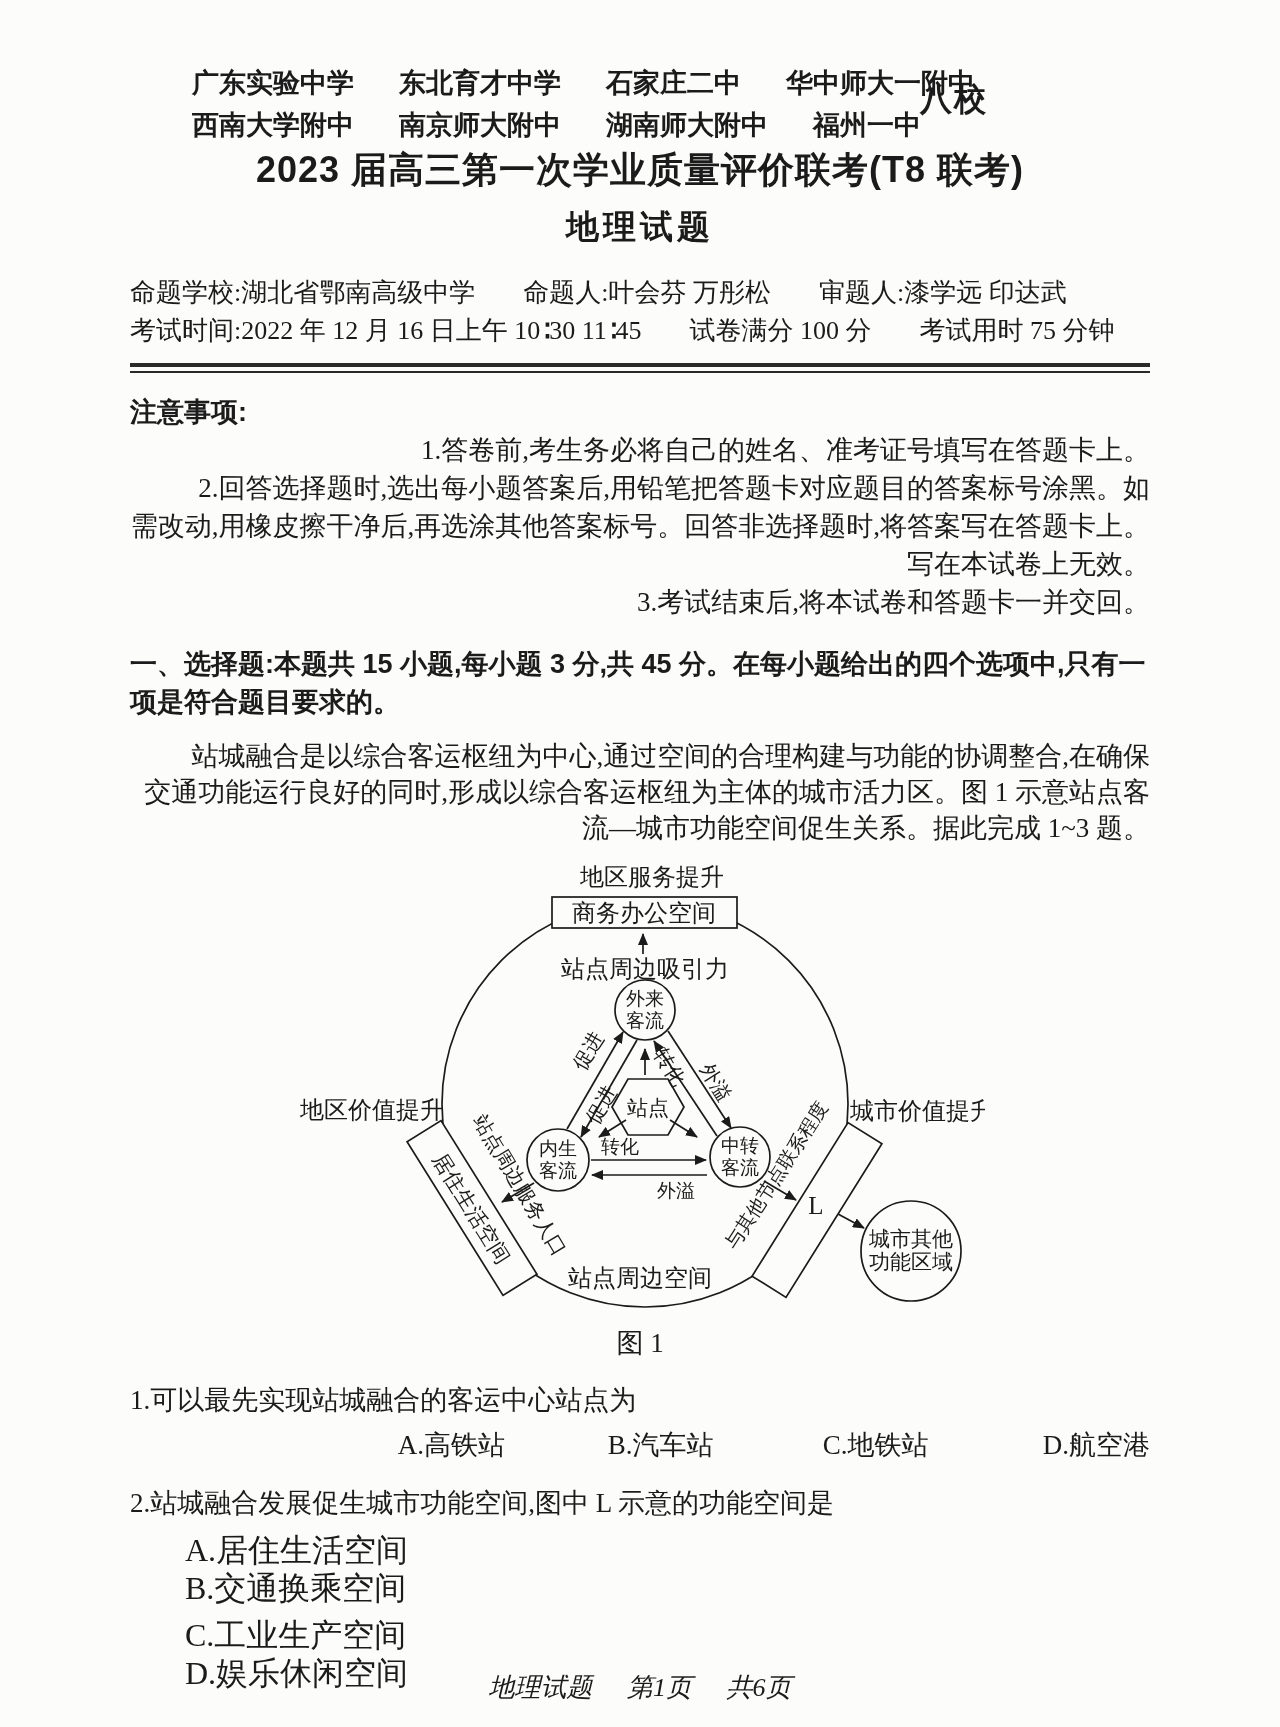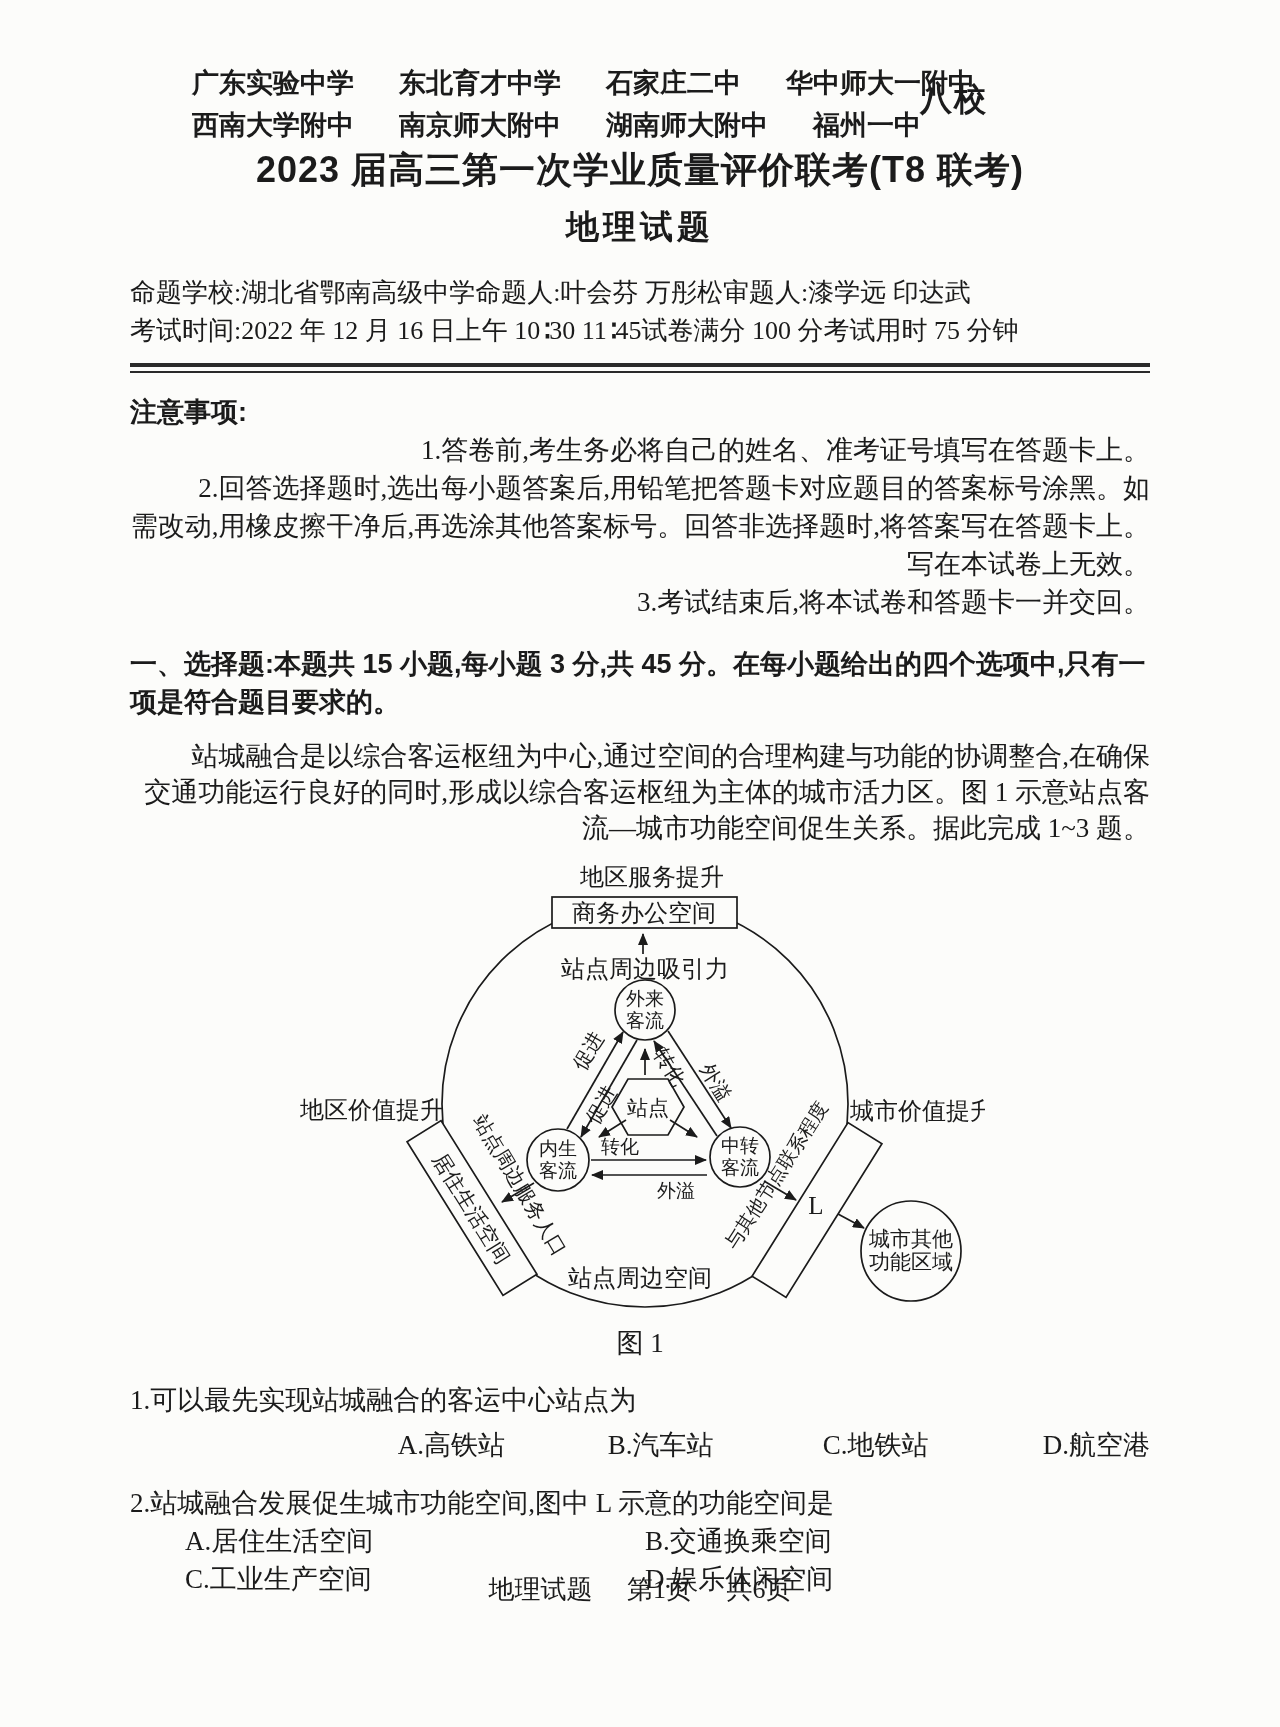--- a/index.html
+++ b/index.html
@@ -19,43 +19,43 @@
   .title {
     margin:0 0 0; text-align:center; font-size:36px; font-weight:bold; letter-spacing:1px;
     font-family:"Liberation Sans","DejaVu Sans",sans-serif;
   }
   .subtitle {
     margin:10px 0 0; text-align:center; font-size:33px; font-weight:bold; letter-spacing:4px;
     font-family:"Liberation Sans","DejaVu Sans",sans-serif;
   }
 
   .meta { margin-top:24px; font-size:26px; }
-  .meta-row { display:flex; line-height:38px; white-space:nowrap;text-align:right; }
+  .meta-row { display:flex; gap:48px; line-height:38px; white-space:nowrap;text-align:right; }
 
   .rule { margin-top:13px; border-top:4px solid #2a2a2a; border-bottom:2px solid #2a2a2a; height:4px; }
 
   p { margin:0; font-size:27px; line-height:38px; }
   .bold-head { font-weight:bold; font-family:"Liberation Sans","DejaVu Sans",sans-serif; }
   .notice-head { margin-top:20px; }
   .indent { text-indent:2em;text-align:right; }
   .section { margin-top:24px; }
   .passage { line-height:36px; margin-top:17px; }
 
   .figure { margin-top:6px; }
   svg.diagram { display:block; margin-left:130px; }
   svg.diagram text { fill:#1b1b1b; font-family:"Liberation Serif","DejaVu Serif",serif; }
   .caption { text-align:center; font-size:27px; margin-top:8px;font-family:Liberation Serif, serif; }
 
   .qstem { margin-top:20px; }
   .opts4 { display:flex; margin-top:7px; padding-left:55px; font-size:27px; line-height:38px;justify-content:flex-end; }
   .opts4 .o1 { width:210px; } .opts4 .o2 { width:215px; } .opts4 .o3 { width:220px; }
-  .opts2-row { display:flex; margin-top:0; padding-left:55px; font-size:27px; line-height:38px; }
+  .opts2-row { display:flex; margin-top:9px; padding-left:55px; font-size:32px; line-height:38px;flex-direction:column; }
   .opts2-row .oa { width:460px; }
 
-  .footer { position:absolute; left:0; right:0; top:1572px; text-align:center; font-size:26px; }
+  .footer { position:absolute; left:0; right:0; top:1670px; text-align:center; font-size:26px;font-style:italic; }
   .footer span { margin:0 14px; }
 </style>
 </head>
 <body>
 
 <div class="page">
 
   <div class="schools">
     <div class="srow">
       <span>广东实验中学</span>

